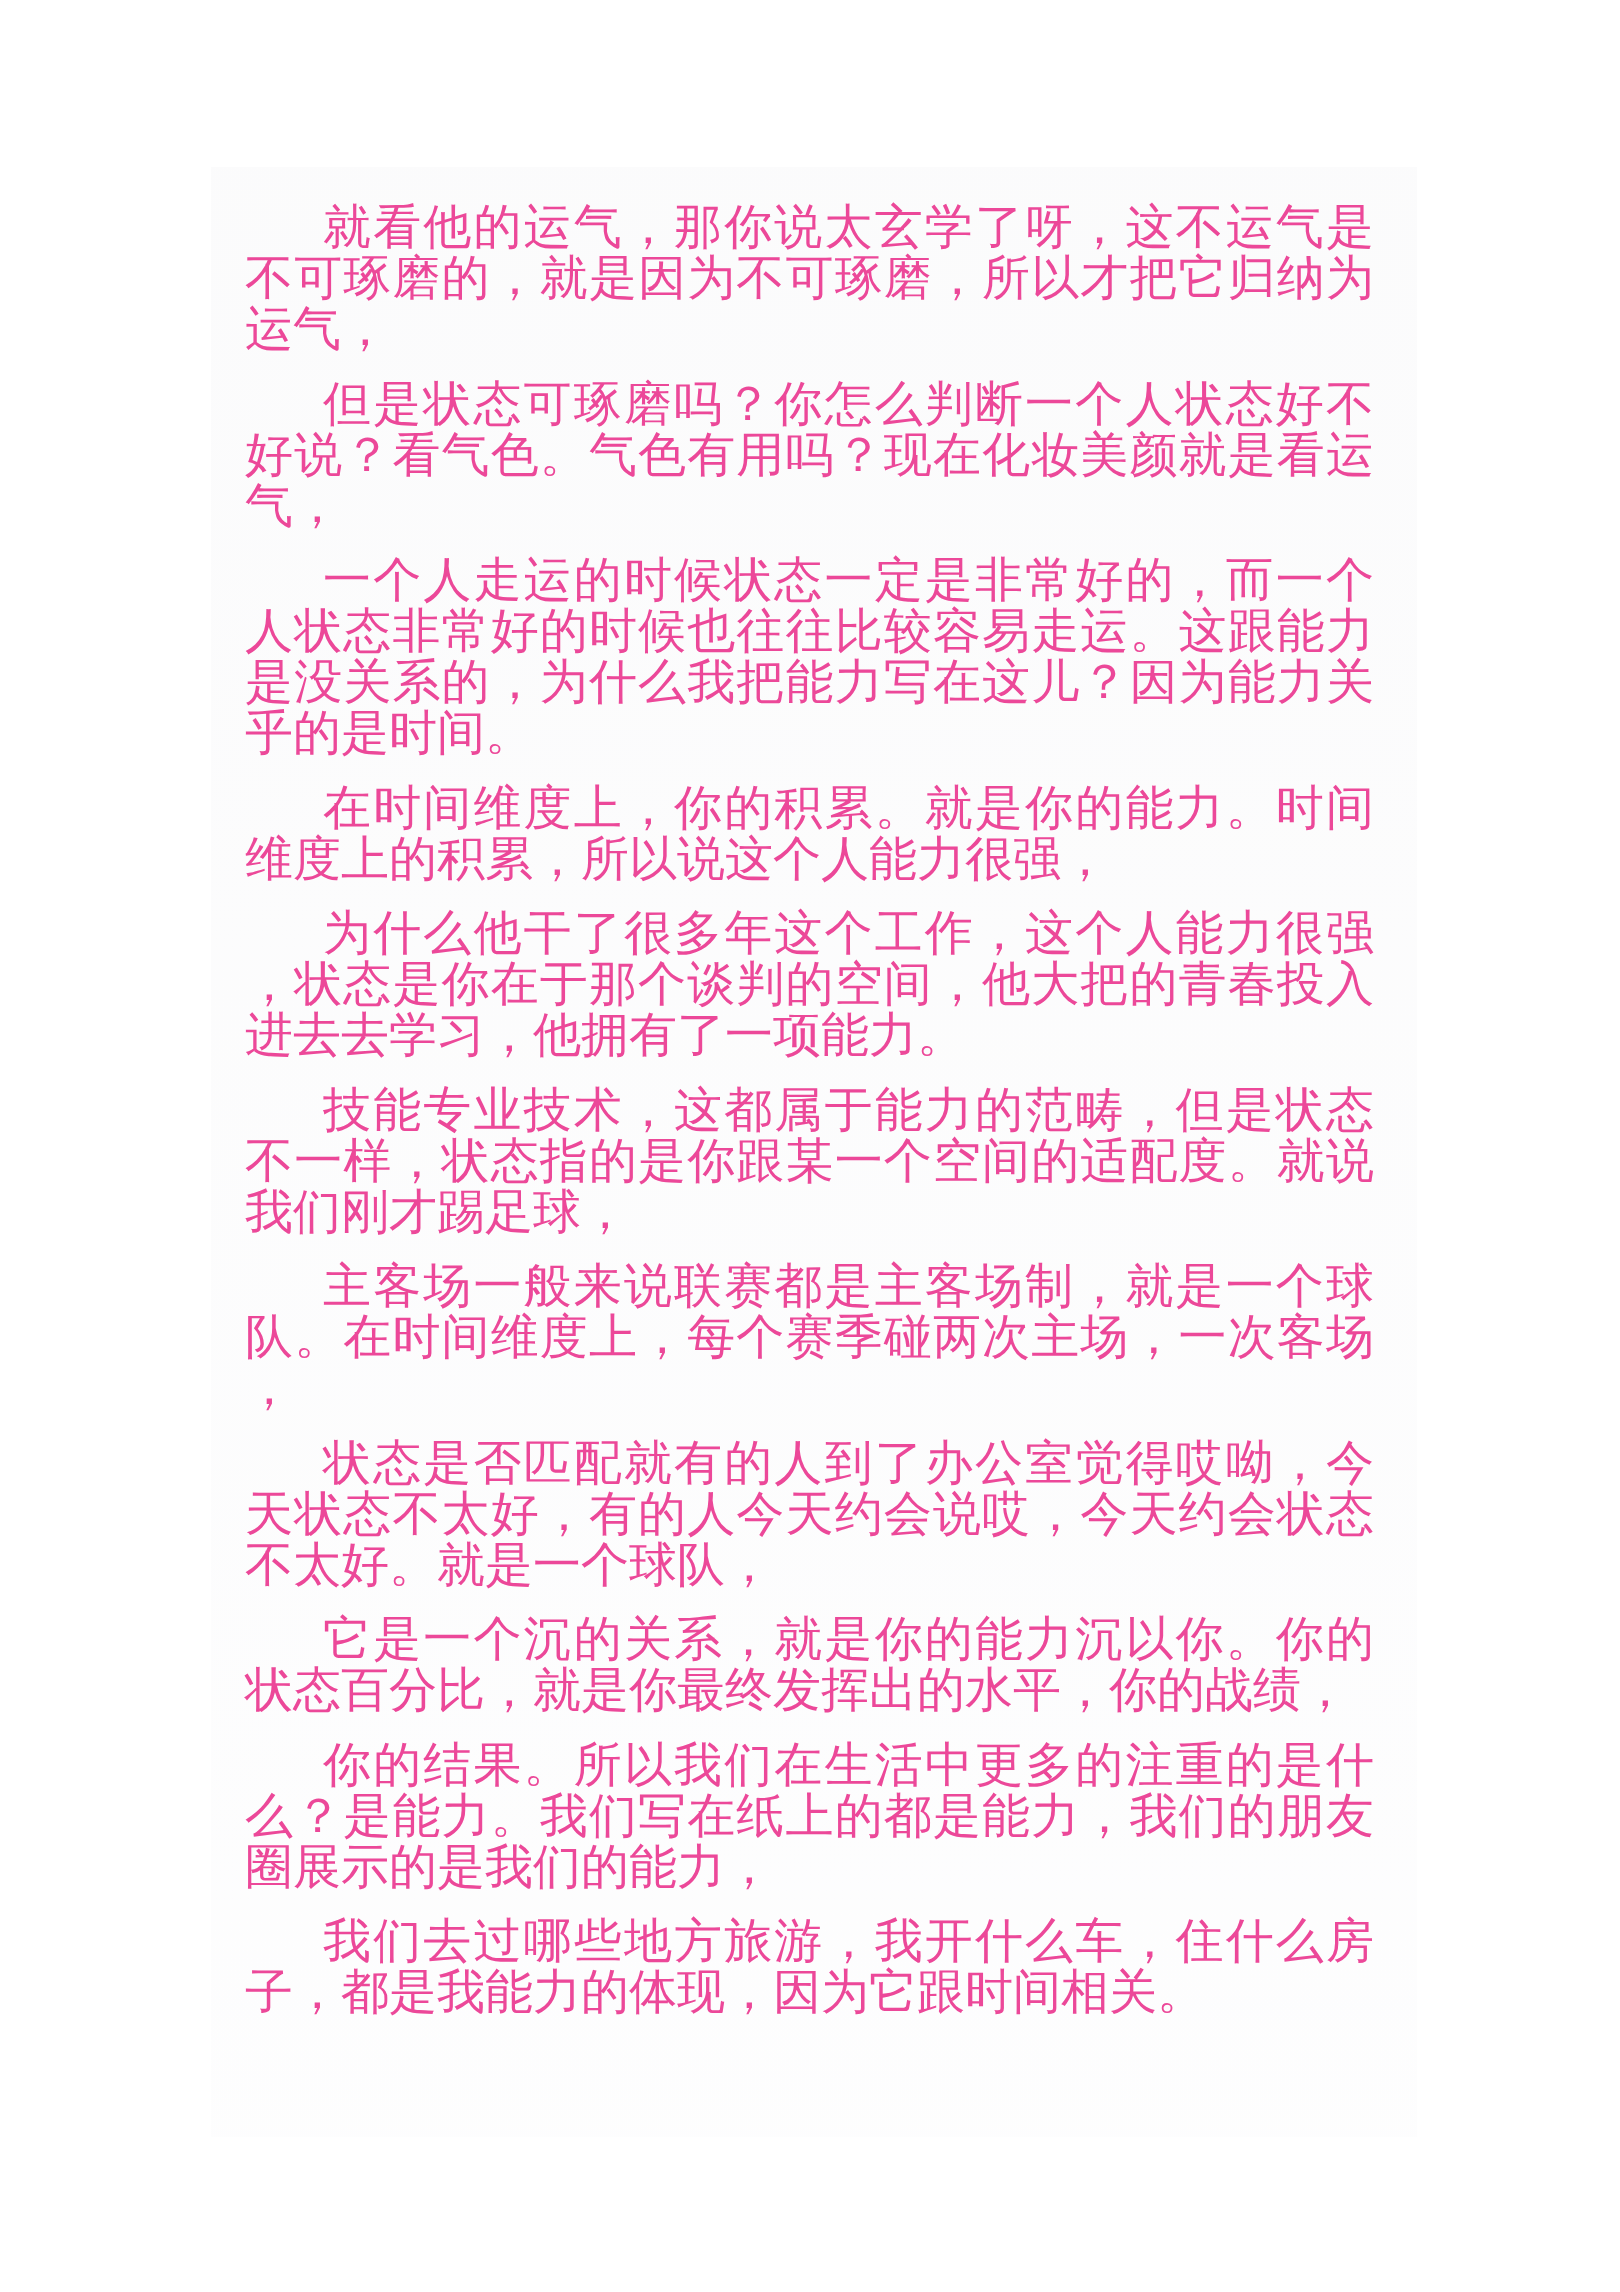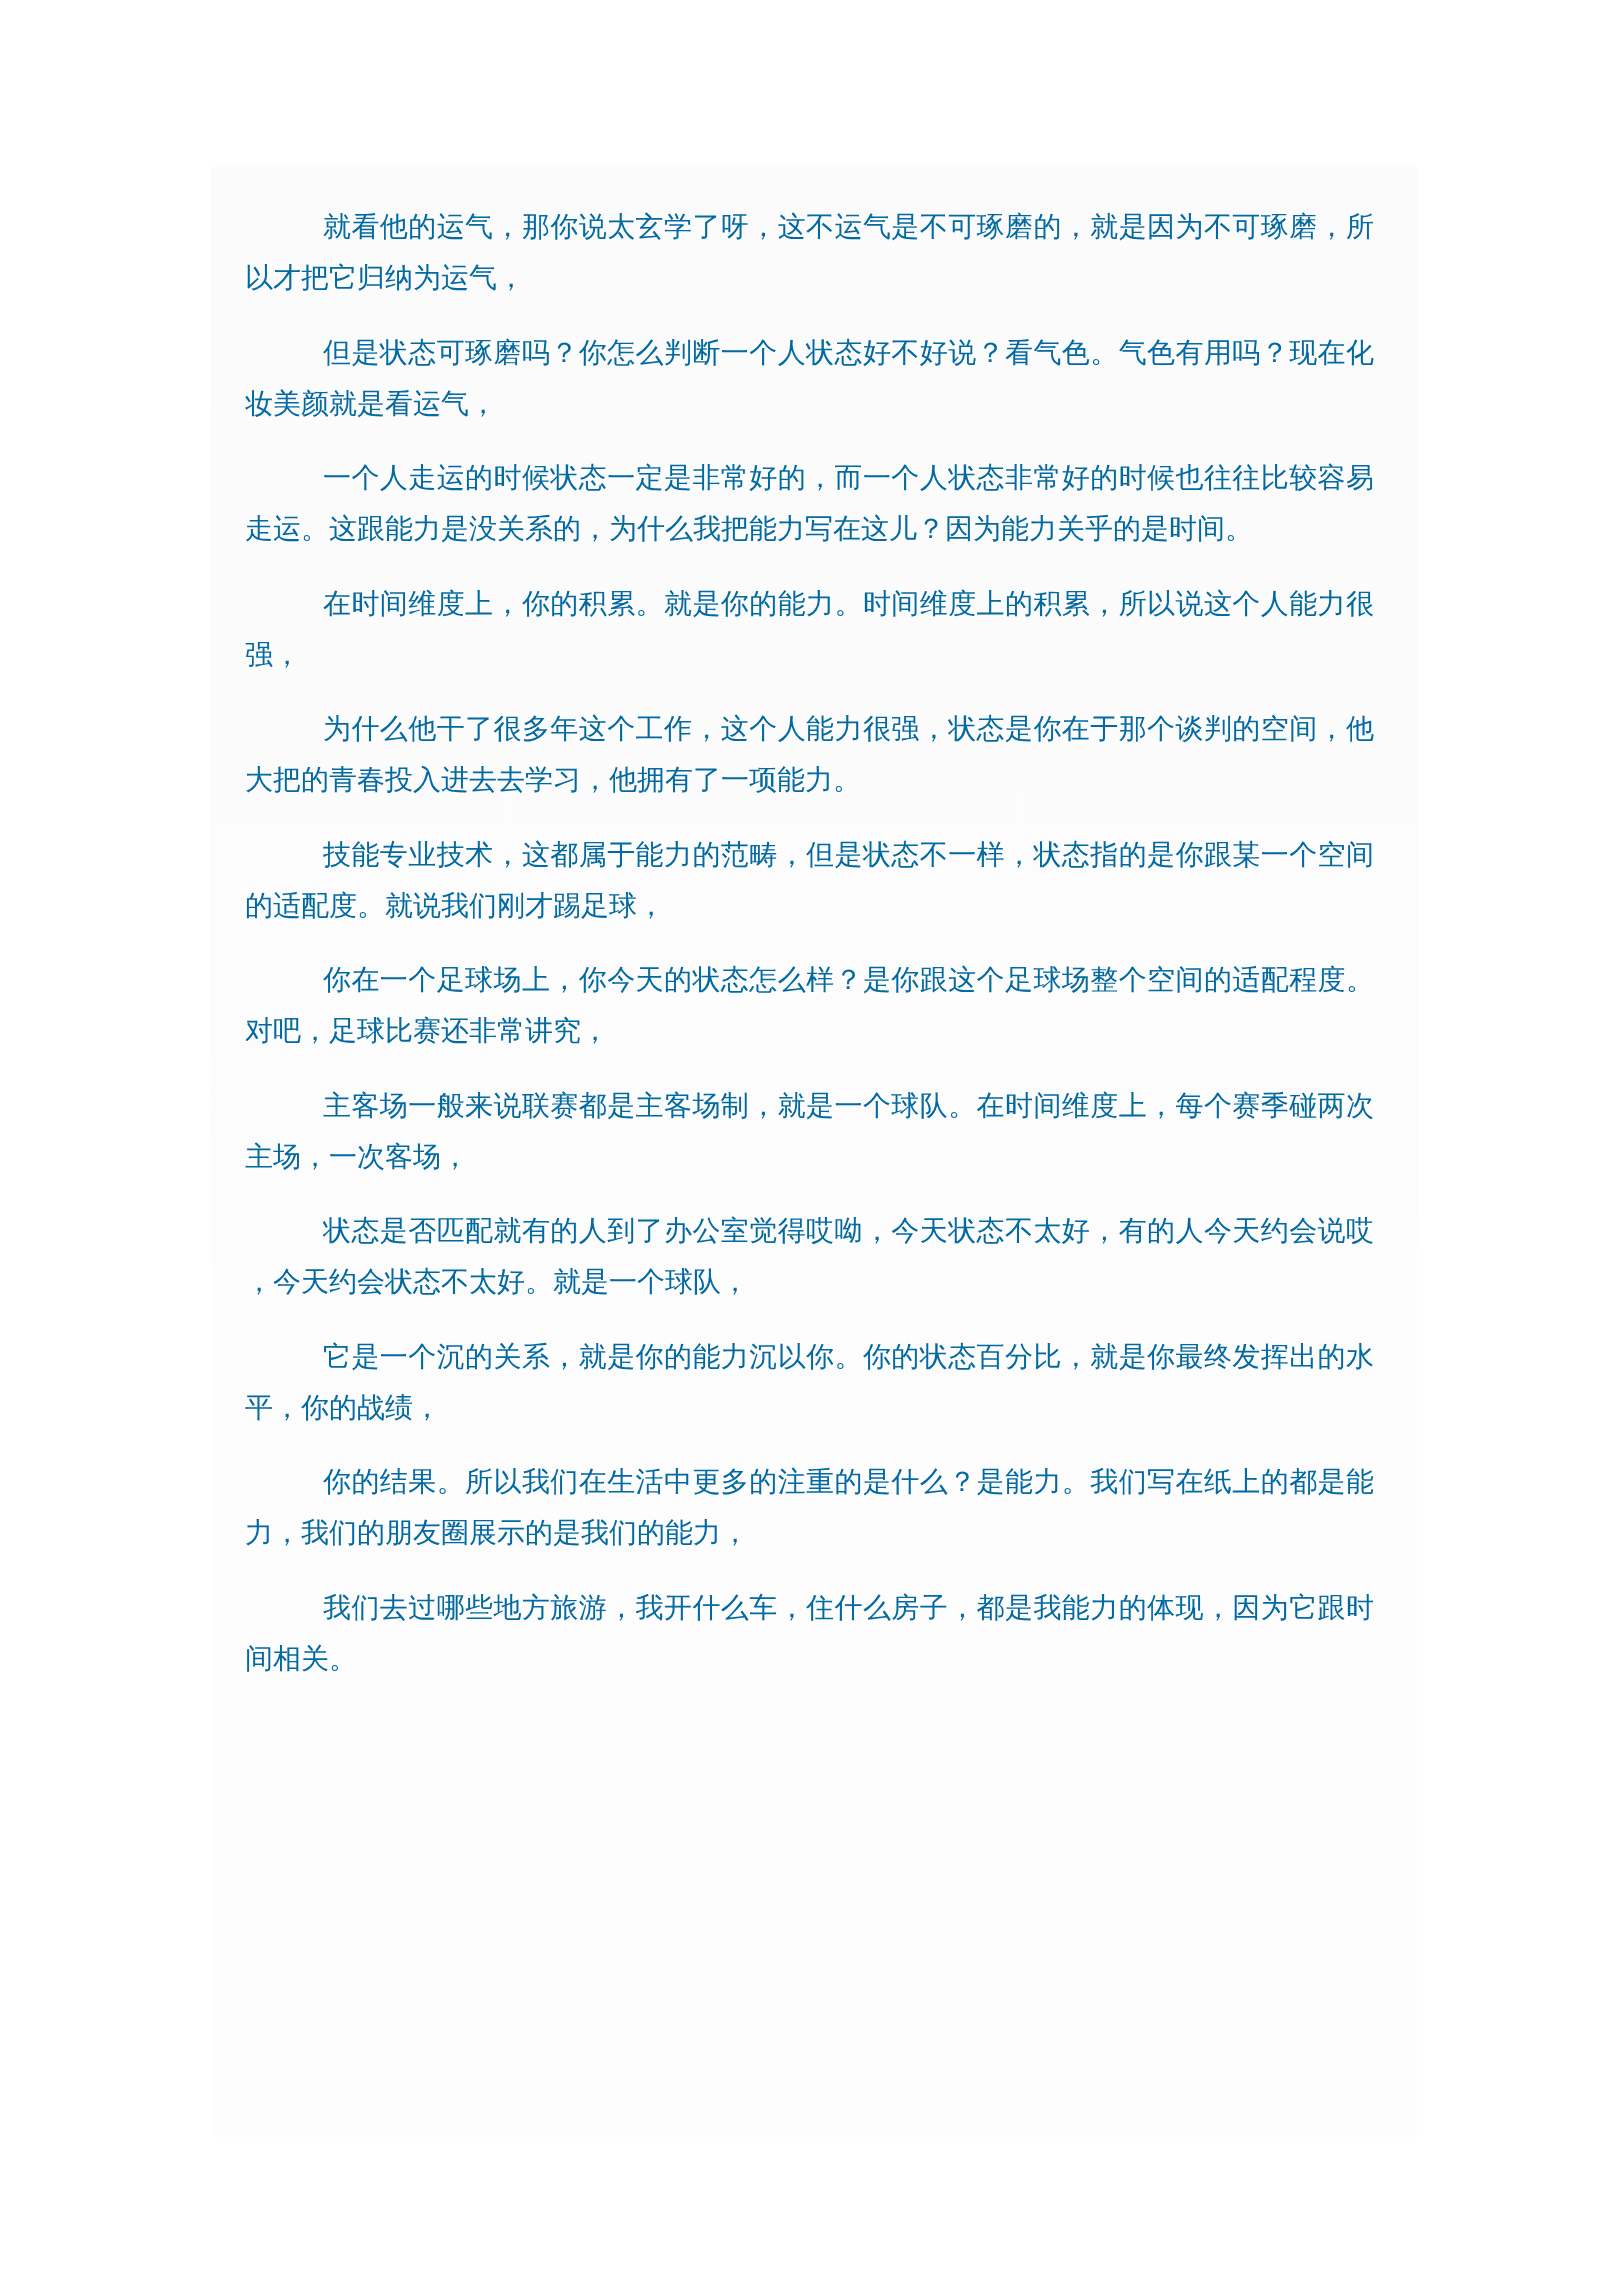--- a/index.html
+++ b/index.html
@@ -29,23 +29,23 @@
       height: 1970px;
       background: linear-gradient(180deg, rgba(244,244,246,0.35), rgba(248,248,250,0.25));
       pointer-events: none;
     }
     .text-block {
       position: absolute;
       left: 245px;
       top: 201px;
       width: 1129px;
       font-family: "DejaVu Sans", "Liberation Sans", sans-serif;
-      font-size: 28px;
+      font-size: 48px;
       line-height: 51px;
-      color: #0369a1;
+      color: #ec4899;
       letter-spacing: 0px;
     }
     .para {
       margin: 0 0 23.5px 0;
       text-indent: 78px;
       text-align: justify;
       text-justify: inter-character;
       word-break: break-all;
       line-break: anywhere;
     }
@@ -55,21 +55,20 @@
 
 <div class="page">
   <div class="page-scan-tint"></div>
   <div class="text-block">
     <p class="para">就看他的运气，那你说太玄学了呀，这不运气是不可琢磨的，就是因为不可琢磨，所以才把它归纳为运气，</p>
     <p class="para">但是状态可琢磨吗？你怎么判断一个人状态好不好说？看气色。气色有用吗？现在化妆美颜就是看运气，</p>
     <p class="para">一个人走运的时候状态一定是非常好的，而一个人状态非常好的时候也往往比较容易走运。这跟能力是没关系的，为什么我把能力写在这儿？因为能力关乎的是时间。</p>
     <p class="para">在时间维度上，你的积累。就是你的能力。时间维度上的积累，所以说这个人能力很强，</p>
     <p class="para">为什么他干了很多年这个工作，这个人能力很强，状态是你在于那个谈判的空间，他大把的青春投入进去去学习，他拥有了一项能力。</p>
     <p class="para">技能专业技术，这都属于能力的范畴，但是状态不一样，状态指的是你跟某一个空间的适配度。就说我们刚才踢足球，</p>
-    <p class="para">你在一个足球场上，你今天的状态怎么样？是你跟这个足球场整个空间的适配程度。对吧，足球比赛还非常讲究，</p>
     <p class="para">主客场一般来说联赛都是主客场制，就是一个球队。在时间维度上，每个赛季碰两次主场，一次客场，</p>
     <p class="para">状态是否匹配就有的人到了办公室觉得哎呦，今天状态不太好，有的人今天约会说哎，今天约会状态不太好。就是一个球队，</p>
     <p class="para">它是一个沉的关系，就是你的能力沉以你。你的状态百分比，就是你最终发挥出的水平，你的战绩，</p>
     <p class="para">你的结果。所以我们在生活中更多的注重的是什么？是能力。我们写在纸上的都是能力，我们的朋友圈展示的是我们的能力，</p>
     <p class="para">我们去过哪些地方旅游，我开什么车，住什么房子，都是我能力的体现，因为它跟时间相关。</p>
   </div>
 </div>
 
 
 </body></html>

